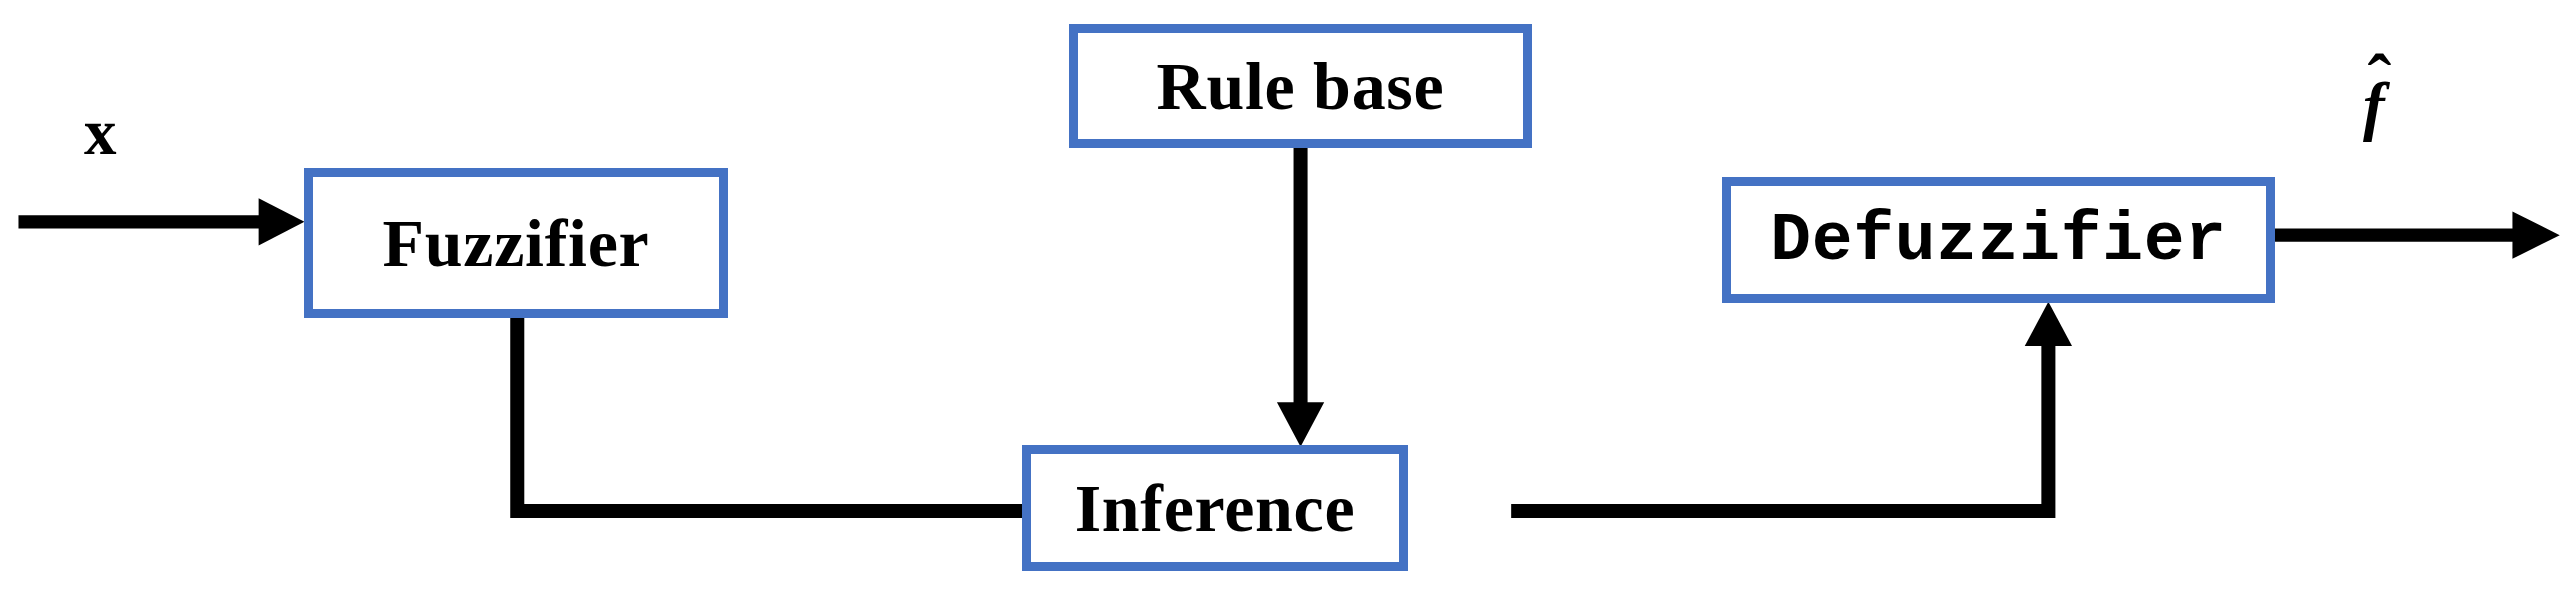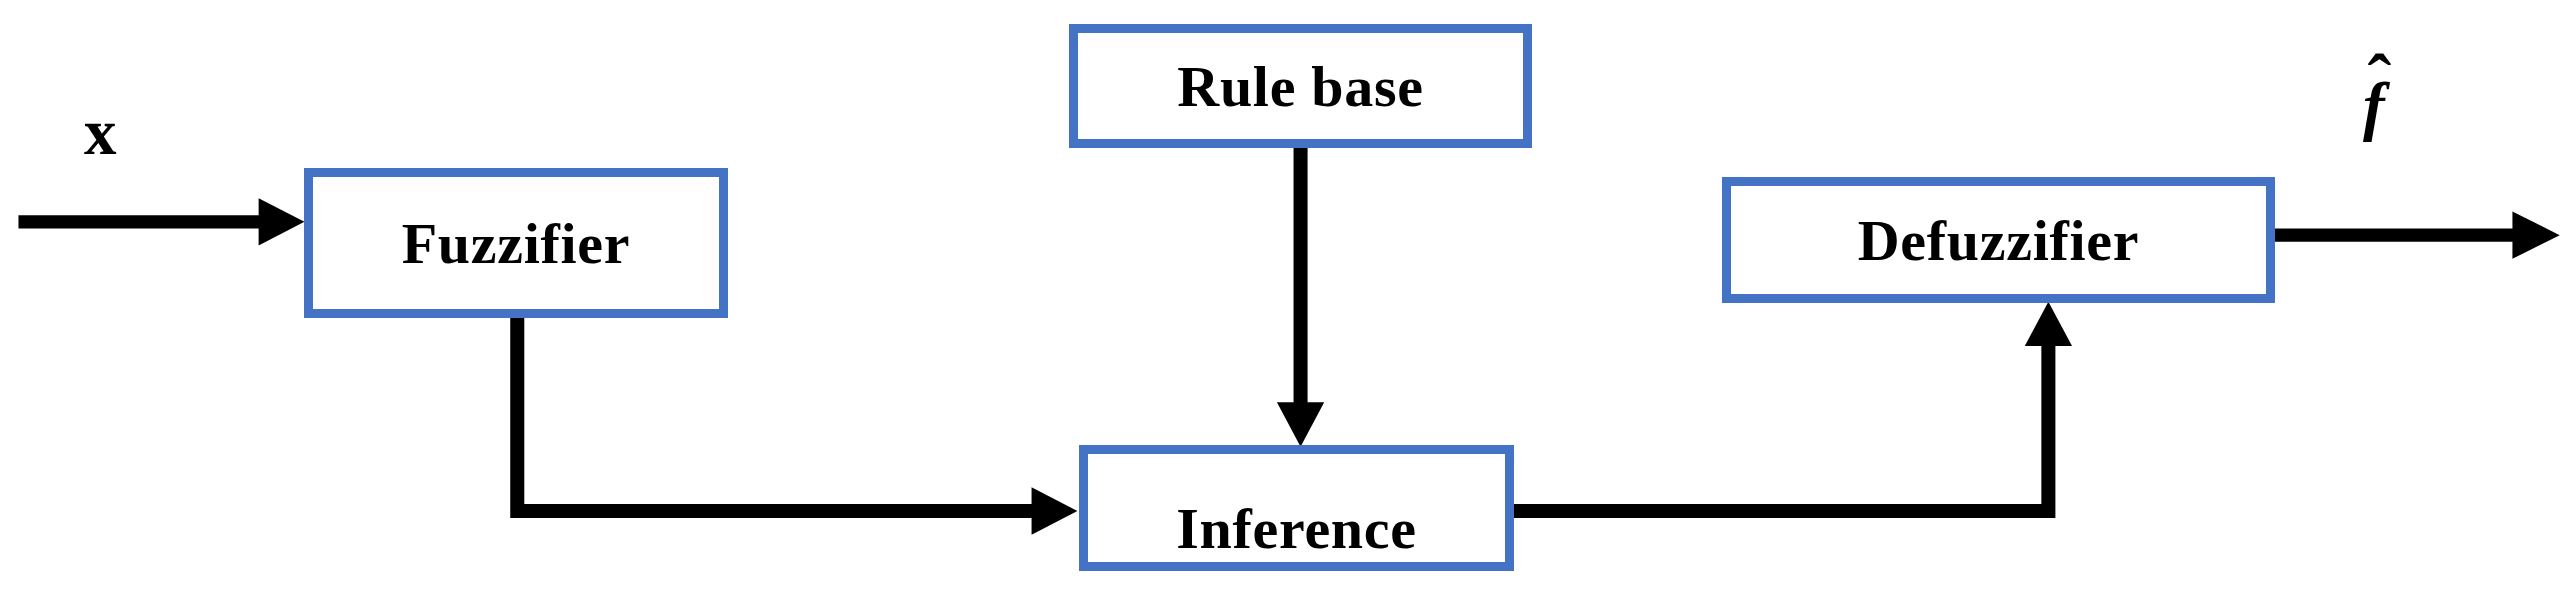--- a/index.html
+++ b/index.html
@@ -20,29 +20,29 @@
     height: 100%;
   }
   .node {
     position: absolute;
     background: #ffffff;
     border: 9.6px solid var(--accent);
     display: flex;
     align-items: center;
     justify-content: center;
     font-weight: bold;
-    font-size: 58px;
+    font-size: 68px;
     color: #000000;
     letter-spacing: 0.7px;
     white-space: nowrap;
   }
   #node-fuzzifier   { left: 304px;  top: 168px; width: 424px; height: 150px; }
   #node-rulebase    { left: 1069px; top: 24.4px;  width: 463px; height: 124px; }
-  #node-inference   { left: 1079px; top: 445px; width: 435px; height: 126px; align-items: flex-end; }
-  #node-defuzzifier { left: 1722px; top: 177px; width: 553px; height: 126px; }
+  #node-inference   { left: 1022px; top: 445px; width: 386px; height: 126px; }
+  #node-defuzzifier { left: 1722px; top: 177px; width: 553px; height: 126px; font-family: Liberation Mono, monospace; }
 
   .io-label {
     position: absolute;
     color: #000000;
     font-weight: bold;
     font-size: 65px;
     line-height: 1;
   }
   #label-x { left: 84px; top: 100px; }
   #label-f { left: 2363px; top: 74px; font-style: italic; }

